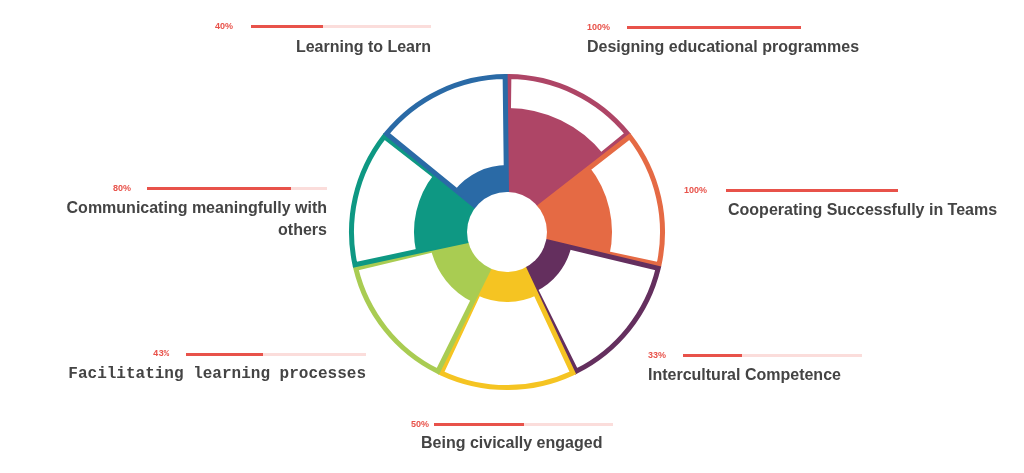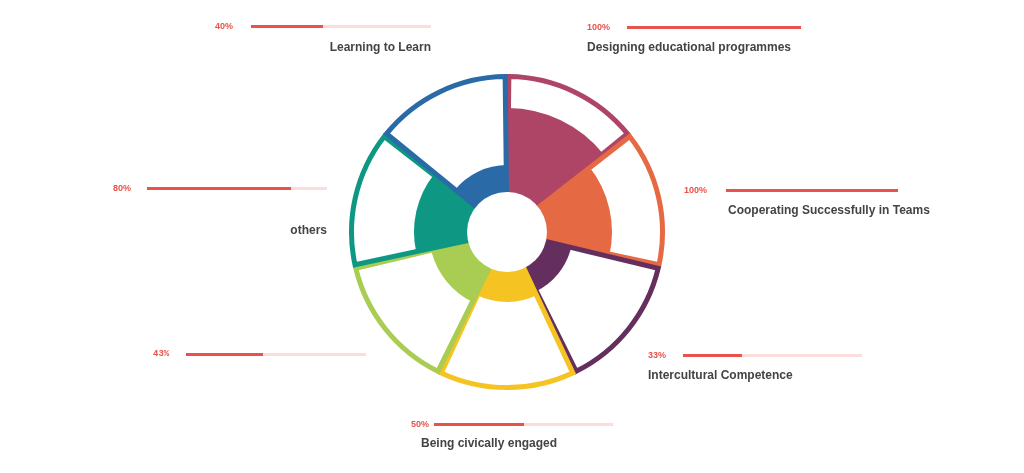--- a/index.html
+++ b/index.html
@@ -3,21 +3,21 @@
   <meta charset="utf-8">
   <style>
     html, body { margin: 0; padding: 0; background: #ffffff; }
     body { width: 1024px; height: 473px; position: relative; overflow: hidden;
            font-family: "Liberation Sans", "DejaVu Sans", sans-serif; }
     .label-block { position: absolute; }
     .bar-row { position: relative; height: 10px; }
     .pct { position: absolute; top: 0; font-size: 9px; font-weight: bold; color: #E8524A; line-height: 10px; }
     .track { position: absolute; top: 4px; height: 3px; background: #FBDDDB; }
     .fill { position: absolute; left: 0; top: 0; height: 3px; background: #E8524A; }
-    .title { position: absolute; font-size: 12px; font-weight: bold; color: #444444; white-space: nowrap; line-height: 20px; }
+    .title { position: absolute; font-size: 16px; font-weight: bold; color: #444444; white-space: nowrap; line-height: 20px; }
     svg#wheel { position: absolute; left: 0; top: 0; }
   </style>
 </head>
 <body>
 
 <svg id="wheel" width="1024" height="473" xmlns="http://www.w3.org/2000/svg">
     <g>
       <path d="M507.47998848008297,192.00287996544017 L508.86595521632245,76.51119586564866 A155.5,155.5 0 0 1 627.4026381954388,133.59545378602553 L537.9717397287303,206.6869334497815 A40,40 0 0 0 507.47998848008297,192.00287996544017 Z" fill="#ffffff" stroke="#AE4566" stroke-width="5" stroke-linejoin="miter"></path>
       <path d="M507,192 L507,108 A124,124 0 0 1 603.9471038260357,154.68726456951703 L538.2732592987212,207.06040792565065 A40,40 0 0 0 507,192 Z" fill="#AE4566"></path>
     </g>
@@ -78,30 +78,32 @@
   <div class="title" style="left:0; top:15px;margin-left:44px;">Cooperating Successfully in Teams</div>
 </div>
 
 <div class="label-block" style="left:56px; top:183px; width:271px; height:60px;">
   <div class="bar-row">
     <span class="pct" style="left:57px;">80%</span>
     <div class="track" style="left:91px; width:180px;">
       <div class="fill" style="width:80%;"></div>
     </div>
   </div>
+  <div class="title" style="right:0; top:15px;">Communicating meaningfully with</div>
   <div class="title" style="right:0; top:37px;">others</div>
 </div>
 
 <div class="label-block" style="left:126px; top:349px; width:240px; height:40px;font-family:Liberation Mono, monospace;">
   <div class="bar-row">
     <span class="pct" style="left:27px;">43%</span>
     <div class="track" style="left:60px; width:180px;">
       <div class="fill" style="width:43%;"></div>
     </div>
   </div>
+  <div class="title" style="right:0; top:15px;">Facilitating learning processes</div>
 </div>
 
 <div class="label-block" style="left:648px; top:350px; width:220px; height:40px;">
   <div class="bar-row">
     <span class="pct" style="left:0;">33%</span>
     <div class="track" style="left:35px; width:179px;">
       <div class="fill" style="width:33%;"></div>
     </div>
   </div>
   <div class="title" style="left:0; top:15px;text-align:right;">Intercultural Competence</div>

